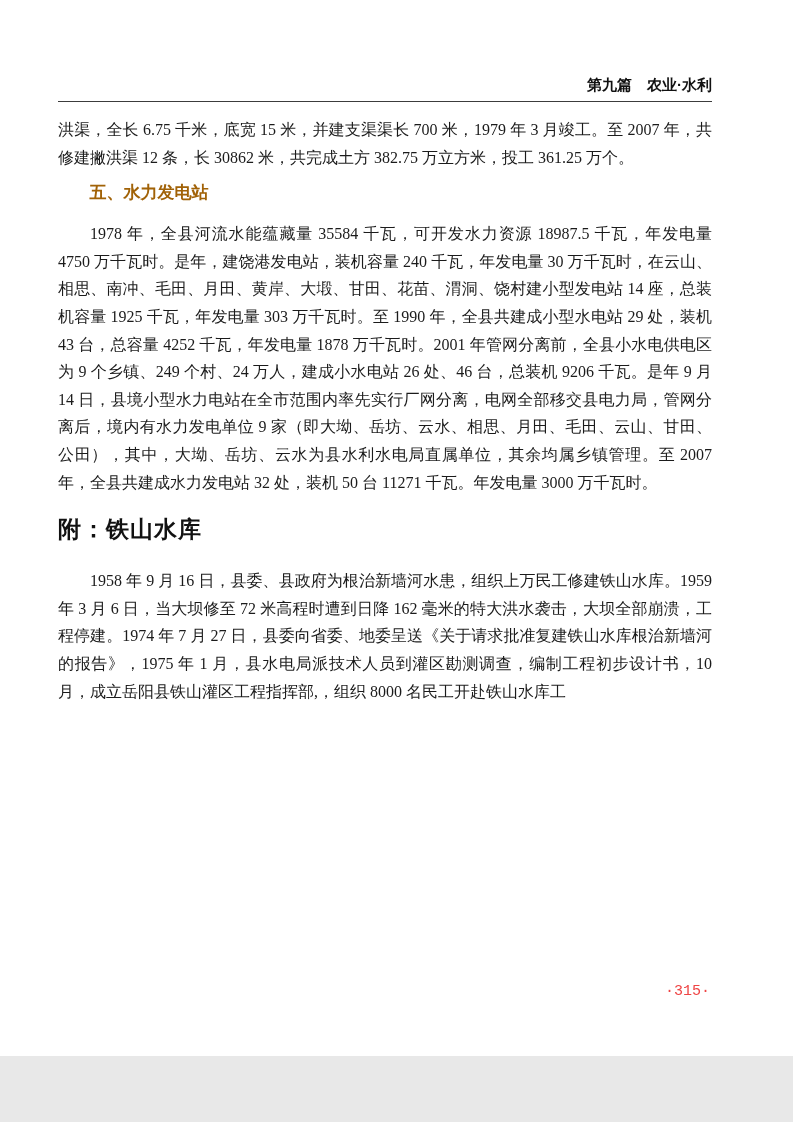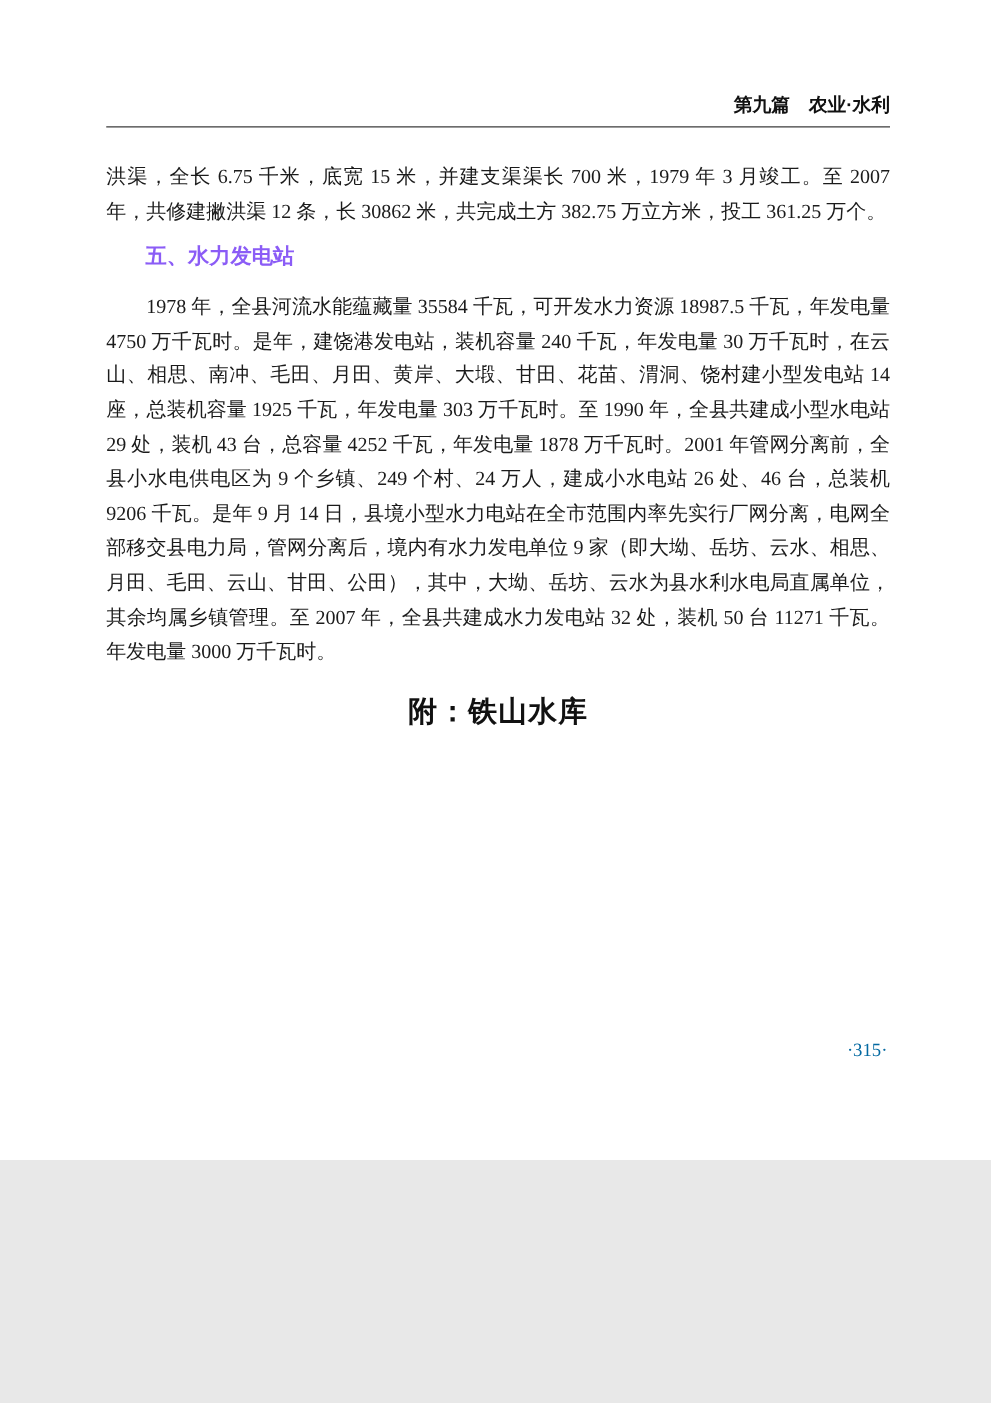--- a/index.html
+++ b/index.html
@@ -1,75 +1,75 @@
 <!DOCTYPE html>
 <html><head>
 <meta charset="utf-8">
 <style>
   html, body { margin: 0; padding: 0; background: #e8e8e8; }
   .page {
     position: relative;
     width: 793px;
-    height: 928px;
+    height: 1056px;
     margin: 0 auto;
     background: #ffffff;
     box-sizing: border-box;
-    padding: 76px 81px 0 85px;
+    padding: 76px 81px 0 58px;
     color: #1a1a1a;
     overflow: hidden;
   }
   .page-header {
     text-align: right;
     font-family: "Liberation Sans", "DejaVu Sans", sans-serif;
     font-weight: bold;
     font-size: 15px;
     line-height: 18px;
     color: #111;
     border-bottom: 1.6px solid #3c3c3c;
     padding-bottom: 7px;
   }
   .body-text {
-    margin-top: 26px;
+    margin-top: 14px;
     font-family: "Liberation Serif", "DejaVu Serif", serif;
     font-size: 16px;
     line-height: 27.6px;
     text-align: justify;
     text-justify: inter-ideograph;
     color: #1b1b1b;
   }
   .para { margin: 0; text-indent: 2em; }
   .para.no-indent { text-indent: 0; }
   .section-heading {
     font-family: Liberation Sans, sans-serif;
     font-weight: bold;
     font-size: 17px;
     line-height: 26px;
     margin: 9px 0 14px;
     text-indent: 1.85em;
     text-align: left;
-    color: #8b5cf6;
+    color: #a16207;
   }
   .appendix-heading {
     font-family: "Liberation Sans", "DejaVu Sans", sans-serif;
     font-weight: bold;
     font-size: 23px;
     line-height: 32px;
     margin: 17px 0 22px;
     text-indent: 0;
-    text-align: center;
+    text-align: left;
     letter-spacing: 1px;
     color: #111;
   }
   .page-footer {
     position: absolute;
     right: 83px;
-    bottom: 78px;
-    font-family: Liberation Serif, serif;
+    bottom: 56px;
+    font-family: Liberation Mono, monospace;
     font-size: 15px;
-    color: #0369a1;
+    color: #ef4444;
   }
 </style>
 </head>
 <body>
 
 <div class="page">
 
   <header class="page-header">
     <span class="chapter">第九篇　农业·水利</span>
   </header>
@@ -79,20 +79,21 @@
     <p class="para no-indent">洪渠，全长 6.75 千米，底宽 15 米，并建支渠渠长 700 米，1979 年 3 月竣工。至 2007 年，共修建撇洪渠 12 条，长 30862 米，共完成土方 382.75 万立方米，投工 361.25 万个。</p>
 
 
     <h2 class="section-heading">五、水力发电站</h2>
 
     <p class="para">1978 年，全县河流水能蕴藏量 35584 千瓦，可开发水力资源 18987.5 千瓦，年发电量 4750 万千瓦时。是年，建饶港发电站，装机容量 240 千瓦，年发电量 30 万千瓦时，在云山、相思、南冲、毛田、月田、黄岸、大塅、甘田、花苗、渭洞、饶村建小型发电站 14 座，总装机容量 1925 千瓦，年发电量 303 万千瓦时。至 1990 年，全县共建成小型水电站 29 处，装机 43 台，总容量 4252 千瓦，年发电量 1878 万千瓦时。2001 年管网分离前，全县小水电供电区为 9 个乡镇、249 个村、24 万人，建成小水电站 26 处、46 台，总装机 9206 千瓦。是年 9 月 14 日，县境小型水力电站在全市范围内率先实行厂网分离，电网全部移交县电力局，管网分离后，境内有水力发电单位 9 家（即大坳、岳坊、云水、相思、月田、毛田、云山、甘田、公田），其中，大坳、岳坊、云水为县水利水电局直属单位，其余均属乡镇管理。至 2007 年，全县共建成水力发电站 32 处，装机 50 台 11271 千瓦。年发电量 3000 万千瓦时。</p>
 
     <h1 class="appendix-heading">附：铁山水库</h1>
 
 
+    <p class="para">1958 年 9 月 16 日，县委、县政府为根治新墙河水患，组织上万民工修建铁山水库。1959 年 3 月 6 日，当大坝修至 72 米高程时遭到日降 162 毫米的特大洪水袭击，大坝全部崩溃，工程停建。1974 年 7 月 27 日，县委向省委、地委呈送《关于请求批准复建铁山水库根治新墙河的报告》，1975 年 1 月，县水电局派技术人员到灌区勘测调查，编制工程初步设计书，10 月，成立岳阳县铁山灌区工程指挥部,，组织 8000 名民工开赴铁山水库工</p>
 
   </main>
 
   <footer class="page-footer">
     <span class="page-number">·315·</span>
   </footer>
 
 </div>
 
 </body></html>

